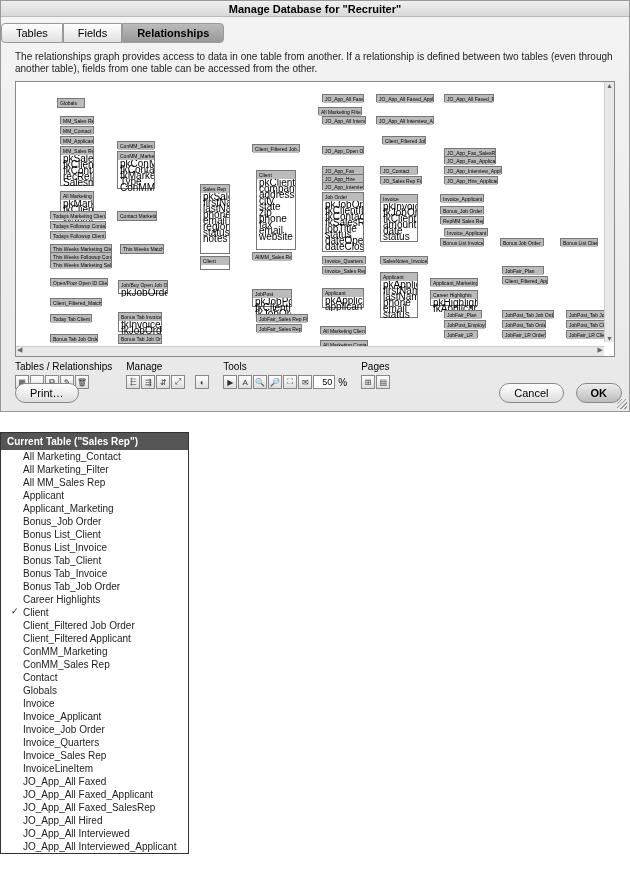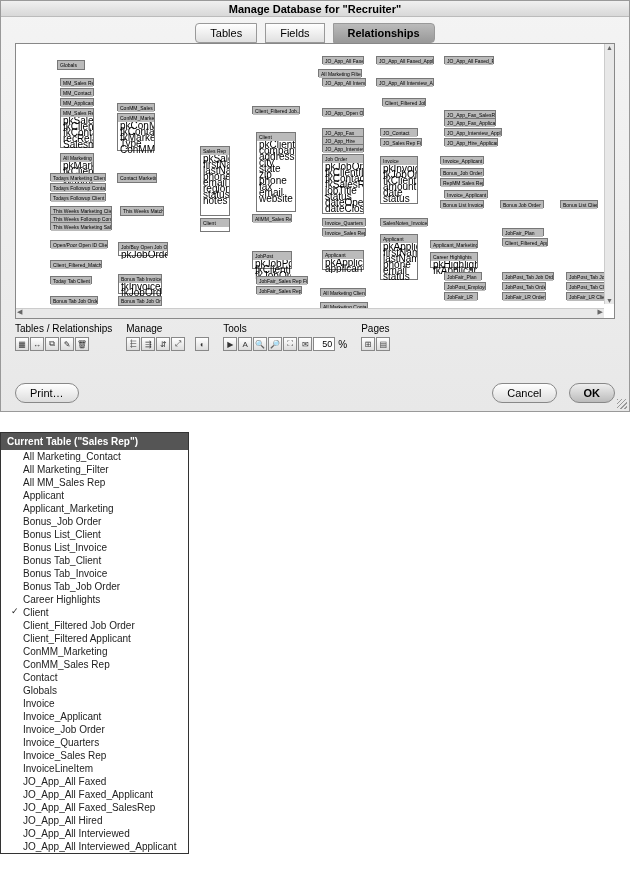--- a/index.html
+++ b/index.html
@@ -11,21 +11,21 @@
   background: linear-gradient(#f4f4f4, #e8e8e8);
   border: 1px solid #999;
   position: relative;
 }
 .titlebar {
   height: 16px; text-align: center; font-size: 11px; font-weight: bold;
   background: linear-gradient(#f0f0f0, #d8d8d8);
   border-bottom: 1px solid #bbb; line-height: 16px;
 }
 .tabs {
-  display: flex; justify-content: center; margin-top: 6px; gap: 8px;
+  display: flex; margin-top: 6px; gap: 0;
 }
 .tab {
   padding: 3px 14px; font-size: 11px; border: 1px solid #999; background: linear-gradient(#fff,#e0e0e0);
 }
 .tab:first-child { border-radius: 4px 0 0 4px; }
 .tab:last-child { border-radius: 0 4px 4px 0; }
 .tab.active { background: linear-gradient(#bbb,#999); font-weight: bold; }
 .desc { margin: 8px 14px 6px; font-size: 10px; line-height: 12px; color: #222; }
 .graph {
   margin: 0 14px; height: 276px; border: 1px solid #888; background: #fff;
@@ -49,21 +49,21 @@
   display:flex; margin: 4px 14px 0; gap: 14px; font-size:10px; align-items:flex-start;
 }
 .toolbar-row .grp { display:flex; flex-direction:column; gap:2px; }
 .toolbar-row .btns { display:flex; gap:1px; margin-top:1px; }
 .tbtn {
   width:14px; height:14px; border:1px solid #888; background:linear-gradient(#fff,#ddd);
   display:flex; align-items:center; justify-content:center; font-size:8px; color:#333;
 }
 .zoom-input { width:22px; height:14px; border:1px solid #888; font-size:9px; text-align:right; padding-right:2px; }
 .footer {
-  position:absolute; bottom:8px; left:14px; right:14px; display:flex; justify-content:space-between;
+  position:absolute; bottom:8px; left:14px; right:7px; display:flex; justify-content:space-between;
 }
 .pillbtn {
   border:1px solid #888; border-radius:12px; padding:3px 14px; font-size:11px;
   background:linear-gradient(#fff,#ddd);
 }
 .pillbtn.primary { background:linear-gradient(#eee,#bbb); font-weight:bold;text-align:center; }
 .resize { position:absolute; right:2px; bottom:2px; width:10px; height:10px;
   background:repeating-linear-gradient(135deg,#999,#999 1px,transparent 1px,transparent 3px); }
 
 
@@ -90,20 +90,21 @@
 
 <div class="dialog">
   <div class="titlebar">Manage Database for "Recruiter"</div>
 
   <div class="tabs">
     <div class="tab">Tables</div>
     <div class="tab">Fields</div>
     <div class="tab active">Relationships</div>
   </div>
 
+  <div class="desc">The relationships graph provides access to data in one table from another. If a relationship is defined between two tables (even through another table), fields from one table can be accessed from the other.</div>
 
   <div class="graph">
     <div class="graph-inner" id="graph-inner">
         <div class="tbl" style="left: 37px; top: 12px; width: 28px; height: 10px;">
           <div class="hdr">Globals</div>
         </div>
         <div class="tbl" style="left: 40px; top: 30px; width: 34px; height: 8px;">
           <div class="hdr">MM_Sales Rep</div>
         </div>
         <div class="tbl" style="left: 40px; top: 40px; width: 34px; height: 8px;">

